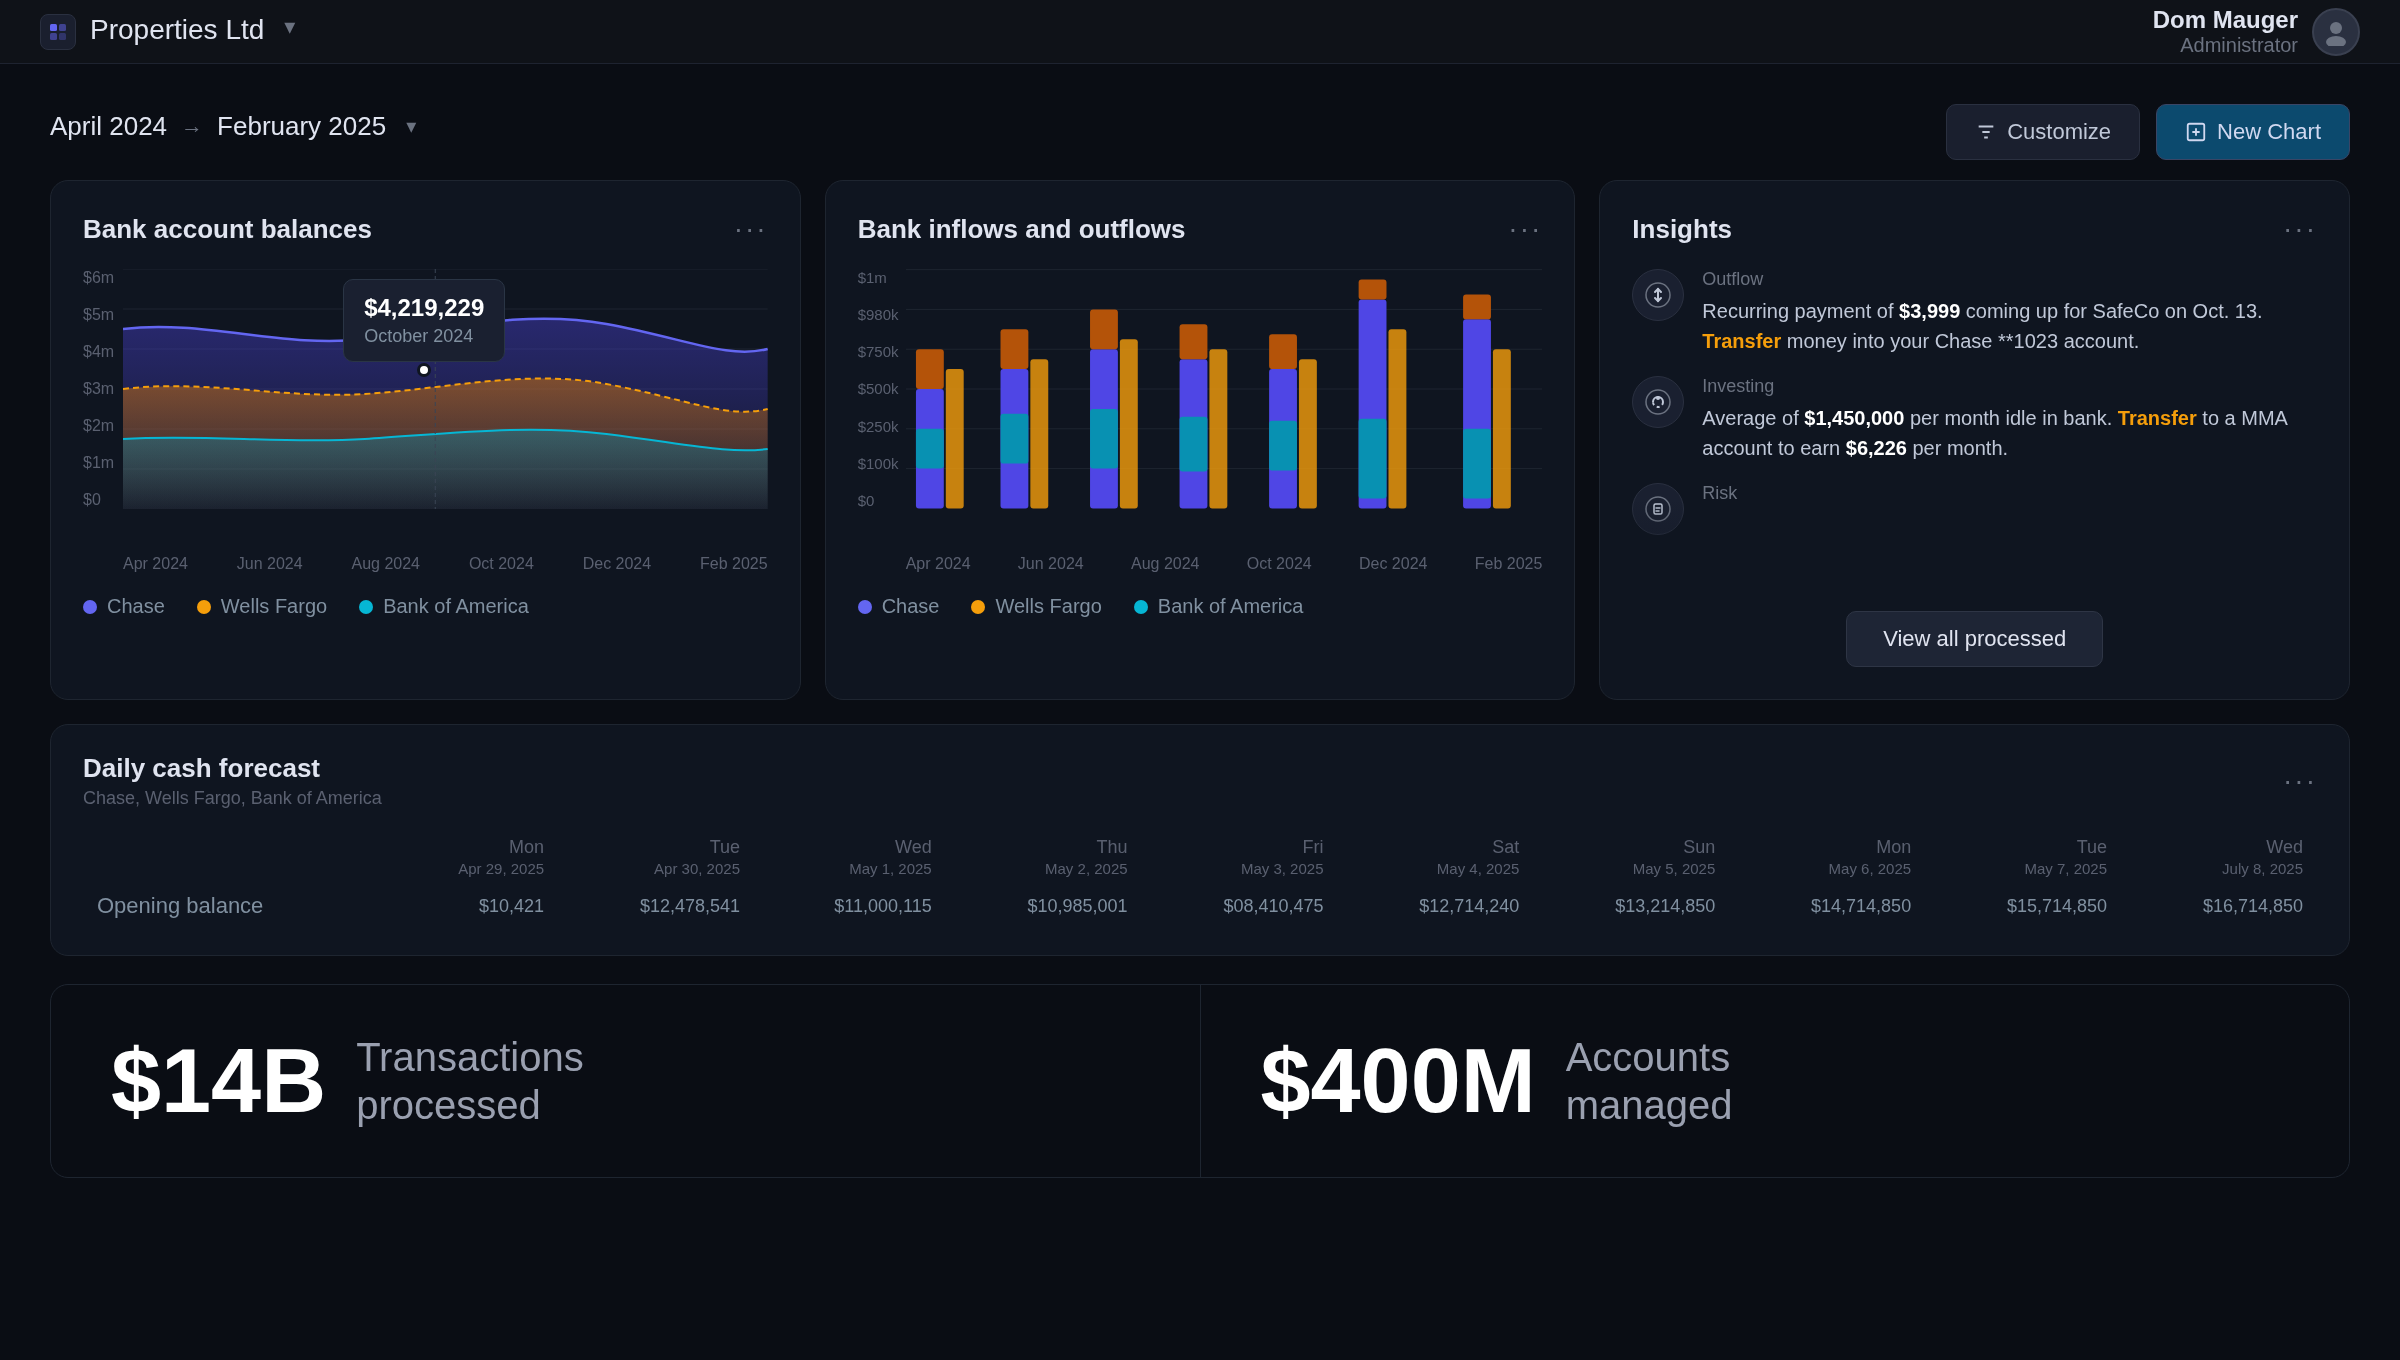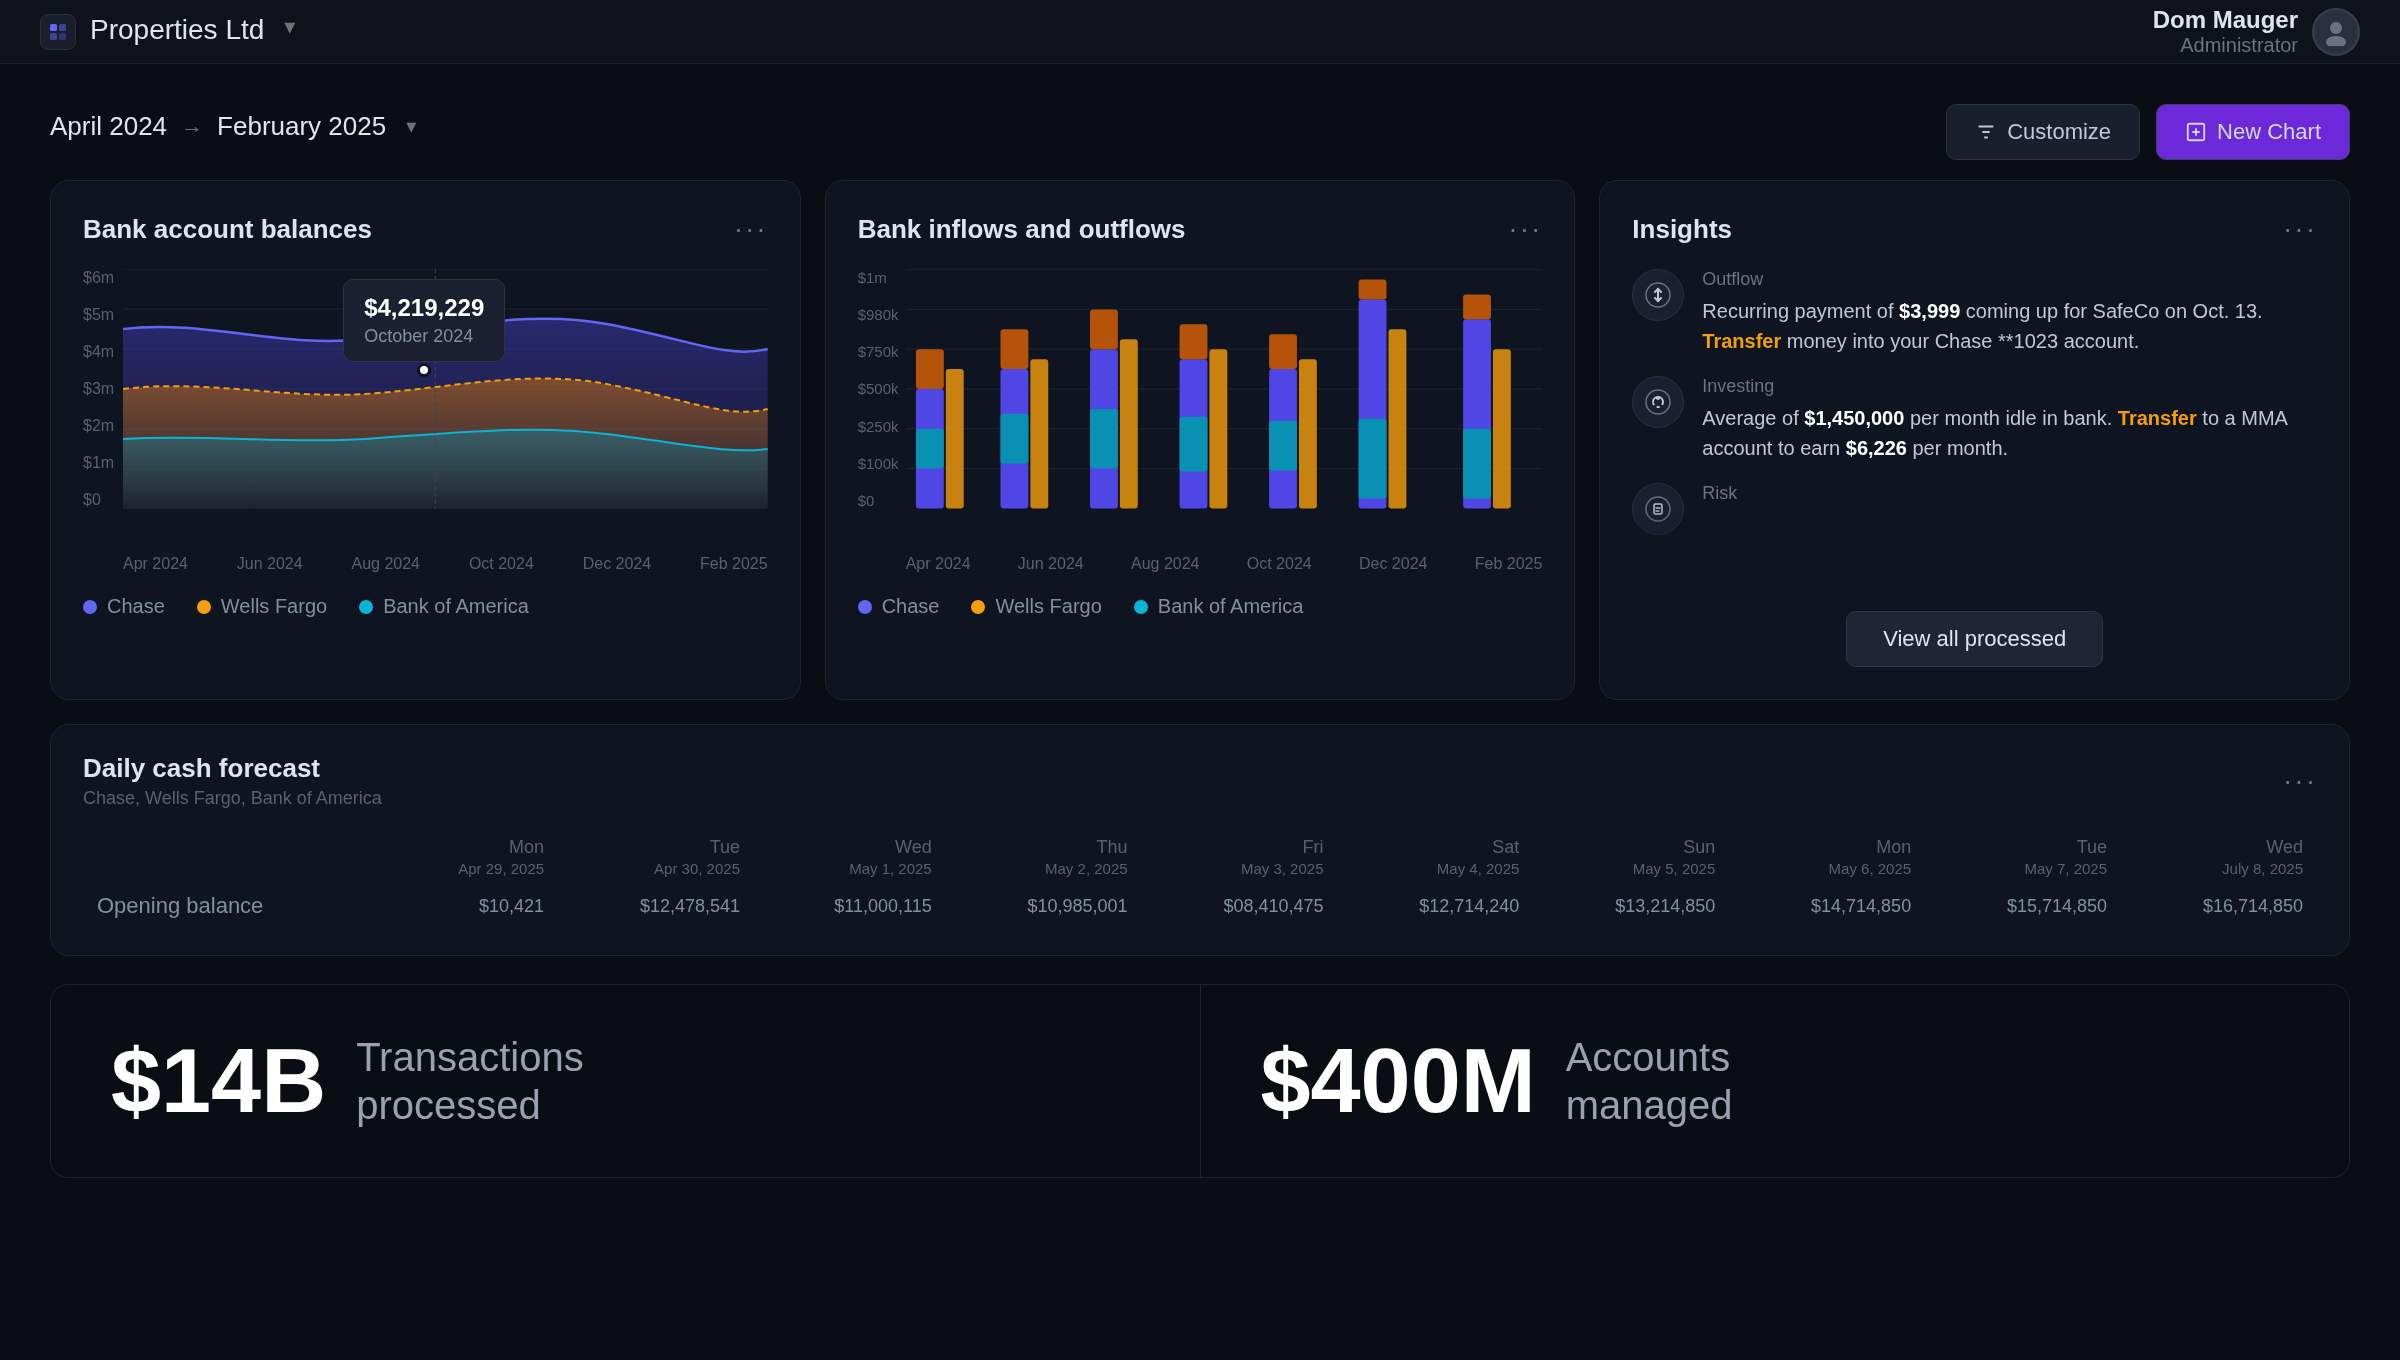--- a/index.html
+++ b/index.html
@@ -65,21 +65,21 @@
       padding: 14px 28px;
       border-radius: 10px;
       font-size: 22px; font-weight: 500;
       cursor: pointer;
       border: 1px solid #2a3040;
       background: #1a1f2e;
       color: #c0c8d8;
       margin-top: 12px;
     }
     .btn-primary {
-      background: #6d28d9;
+      background: #0c4a6e;
       border-color: #3a4565;
       color: #d0d8f0;
     }
     .btn svg { width: 22px; height: 22px; }
 
     
     .cards-grid {
       display: grid;
       grid-template-columns: 1fr 1fr 1fr;
       gap: 24px;

